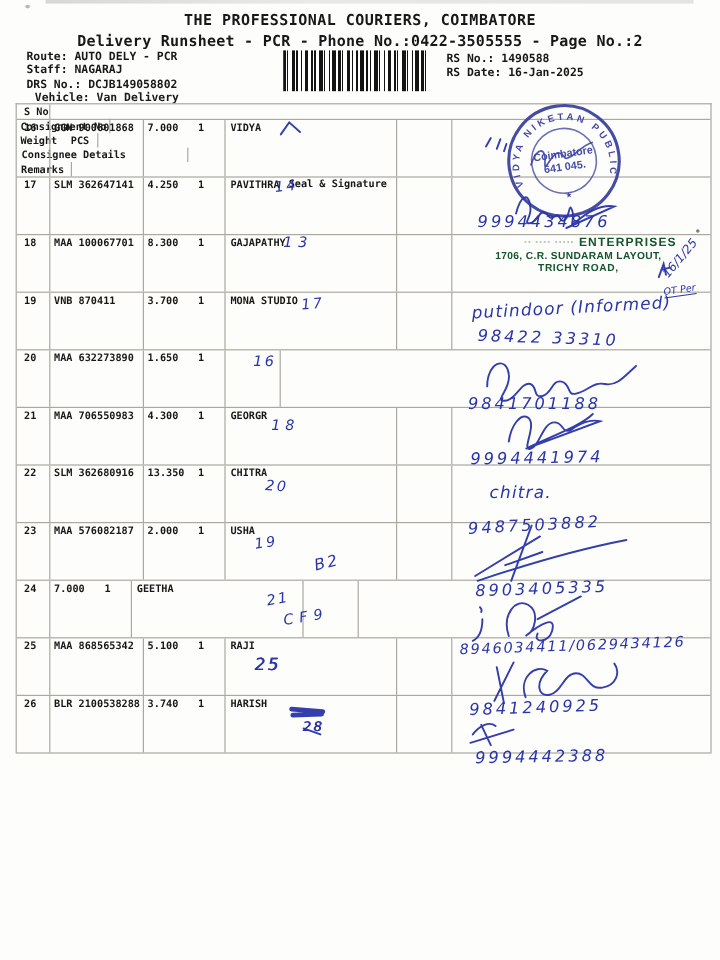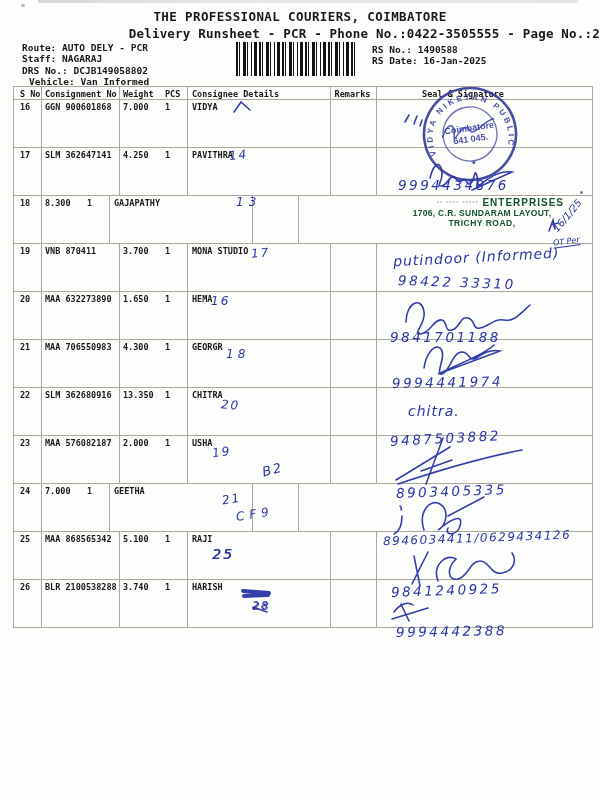--- a/index.html
+++ b/index.html
@@ -7,35 +7,35 @@
     position:relative; width:600px; height:800px; overflow:hidden;
     background:#fdfdfb; font-family:"DejaVu Sans Mono",monospace; color:#181818;
   }
   
   .scan-streak{position:absolute;left:38px;top:0;width:540px;height:3px;background:linear-gradient(90deg,#b9b9b9,#d8d8d8 40%,#cfcfcf);opacity:.55;}
   .scan-speck{position:absolute;left:21px;top:4px;width:4px;height:3px;background:#9a9a9a;border-radius:50%;opacity:.7;}
   .scan-dot{position:absolute;left:580px;top:191px;width:3px;height:3px;background:#555;border-radius:50%;opacity:.75;}
 
   
   .title{position:absolute;top:9px;left:0;width:100%;text-align:center;font-weight:bold;font-size:12.5px;letter-spacing:.4px;}
-  .subtitle{position:absolute;top:26px;left:0;width:100%;text-align:right;font-weight:bold;font-size:12.5px;letter-spacing:.2px;}
+  .subtitle{position:absolute;top:26px;left:0;width:100%;text-align:center;font-weight:bold;font-size:12.5px;letter-spacing:.2px;}
   .meta-left{position:absolute;left:22px;top:43px;font-size:9.5px;font-weight:bold;line-height:10.5px;}
   .meta-left .drs{margin-top:2px;}
   .meta-left .veh{padding-left:7px;}
   .meta-right{position:absolute;left:372px;top:44px;font-size:9.5px;font-weight:bold;line-height:11px;}
   .barcode{position:absolute;left:236px;top:42px;width:119px;height:34px;
     background:repeating-linear-gradient(90deg,
       #141414 0 2px,#fff 2px 3px,#141414 3px 4px,#fff 4px 7px,
       #141414 7px 10px,#fff 10px 11px,#141414 11px 12px,#fff 12px 15px,
       #141414 15px 16px,#fff 16px 18px,#141414 18px 21px,#fff 21px 23px);}
 
   
   .sheet-table{position:absolute;left:13px;top:86px;width:580px;border:1px solid #aba89f;border-bottom:none;box-sizing:border-box;}
   .t-row{display:flex;width:100%;box-sizing:border-box;border-bottom:1px solid #aba89f;}
-  .t-head{height:13px;}
+  .t-head{height:13px;flex-direction:column;}
   .t-body-row{height:48px;}
   .cell{box-sizing:border-box;border-right:1px solid #aba89f;font-size:8.5px;font-weight:bold;padding:2px 2px 0 3px;overflow:visible;white-space:nowrap;}
   .c-sno{width:28px;padding-left:6px;}
   .c-con{width:78px;}
   .c-wp{width:68px;display:flex;}
   .c-wp .w{flex:0 0 42px;}
   .c-cons{width:143px;padding-left:4px;}
   .c-rem{width:46px;text-align:center;padding-left:0;}
   .c-seal{flex:1;border-right:none;text-align:center;padding-right:46px;}
 
@@ -63,21 +63,21 @@
   <div class="scan-speck"></div>
   <div class="scan-dot"></div>
 
   <div class="title">THE PROFESSIONAL COURIERS, COIMBATORE</div>
   <div class="subtitle">Delivery Runsheet - PCR - Phone No.:0422-3505555 - Page No.:2</div>
 
   <div class="meta-left">
     <div><span>Route:</span> <span>AUTO DELY - PCR</span></div>
     <div><span>Staff:</span> <span>NAGARAJ</span></div>
     <div class="drs"><span>DRS No.:</span> <span>DCJB149058802</span></div>
-    <div class="veh"><span>Vehicle:</span> <span>Van Informed</span></div>
+    <div class="veh"><span>Vehicle:</span> <span>Van Delivery</span></div>
   </div>
 
   <div class="barcode"></div>
 
   <div class="meta-right">
     <div><span>RS No.:</span> <span>1490588</span></div>
     <div><span>RS Date:</span> <span>16-Jan-2025</span></div>
   </div>
 
   <div class="sheet-table">
@@ -110,20 +110,21 @@
           <div class="cell c-wp">
             <span class="w">4.250</span>
             <span>1</span>
           </div>
           <div class="cell c-cons">PAVITHRA</div>
           <div class="cell c-rem"></div>
           <div class="cell c-seal"></div>
         </div>
         <div class="t-row t-body-row">
           <div class="cell c-sno">18</div>
+          <div class="cell c-con">MAA 100067701</div>
           <div class="cell c-wp">
             <span class="w">8.300</span>
             <span>1</span>
           </div>
           <div class="cell c-cons">GAJAPATHY</div>
           <div class="cell c-rem"></div>
           <div class="cell c-seal"></div>
         </div>
         <div class="t-row t-body-row">
           <div class="cell c-sno">19</div>
@@ -136,21 +137,20 @@
           <div class="cell c-rem"></div>
           <div class="cell c-seal"></div>
         </div>
         <div class="t-row t-body-row">
           <div class="cell c-sno">20</div>
           <div class="cell c-con">MAA 632273890</div>
           <div class="cell c-wp">
             <span class="w">1.650</span>
             <span>1</span>
           </div>
-          <div class="cell c-cons">HEMA</div>
           <div class="cell c-rem"></div>
           <div class="cell c-seal"></div>
         </div>
         <div class="t-row t-body-row">
           <div class="cell c-sno">21</div>
           <div class="cell c-con">MAA 706550983</div>
           <div class="cell c-wp">
             <span class="w">4.300</span>
             <span>1</span>
           </div>

